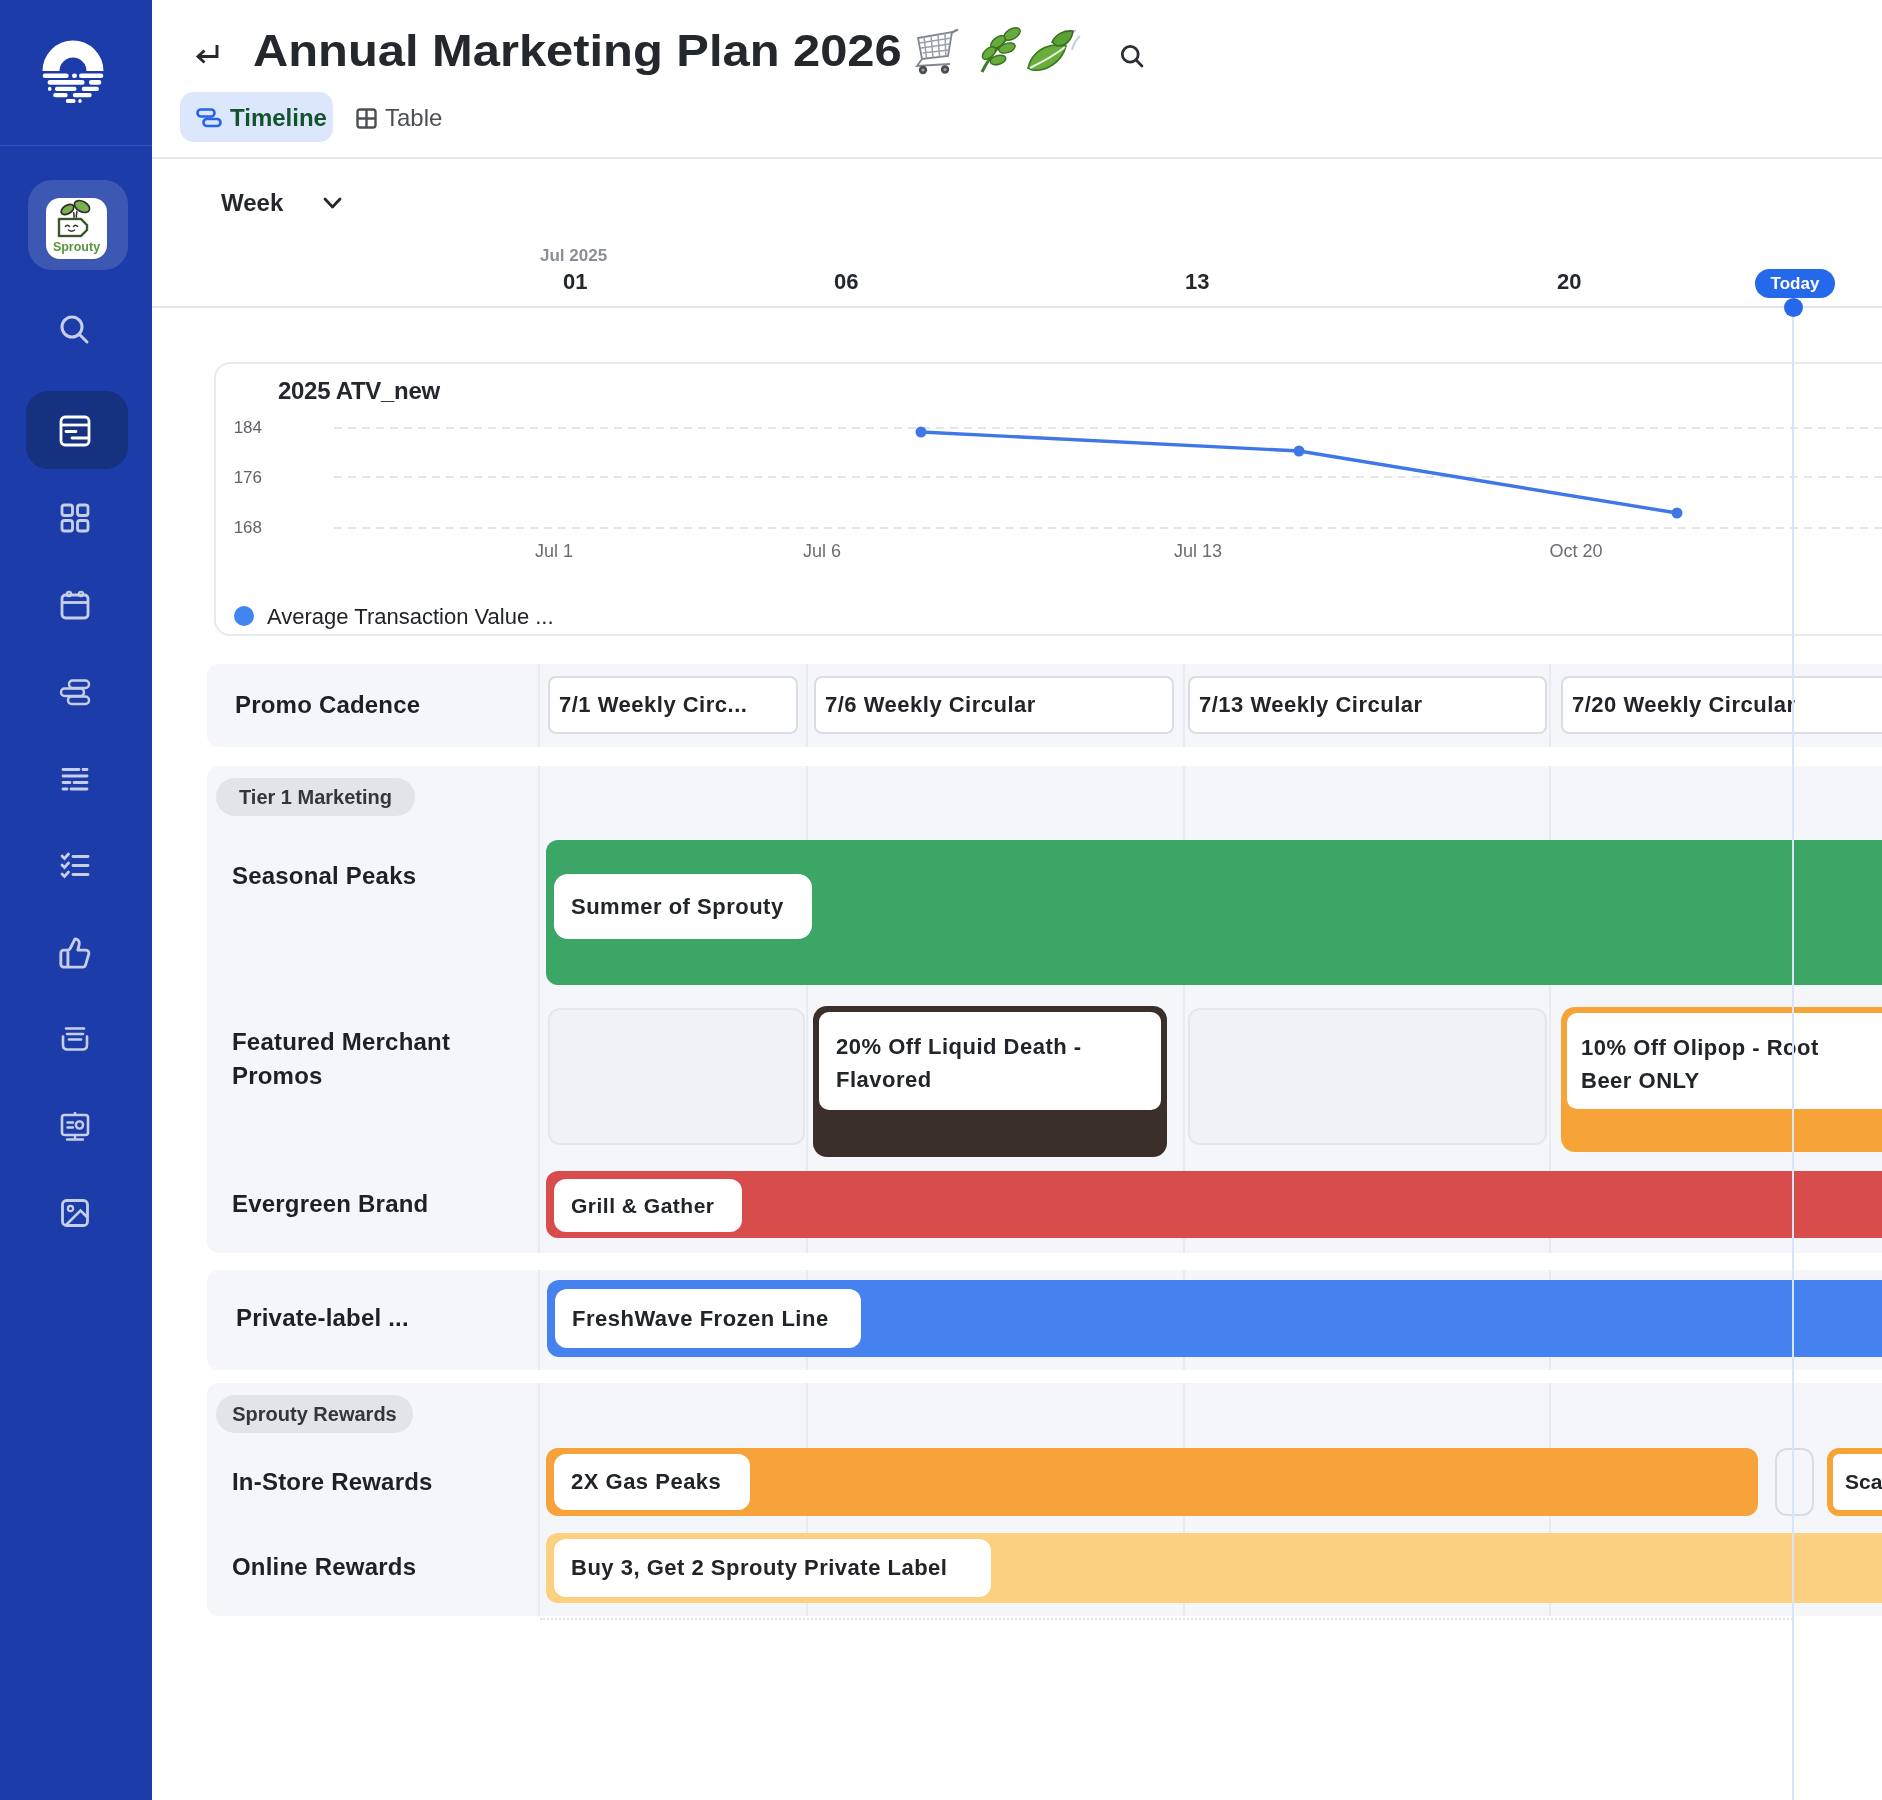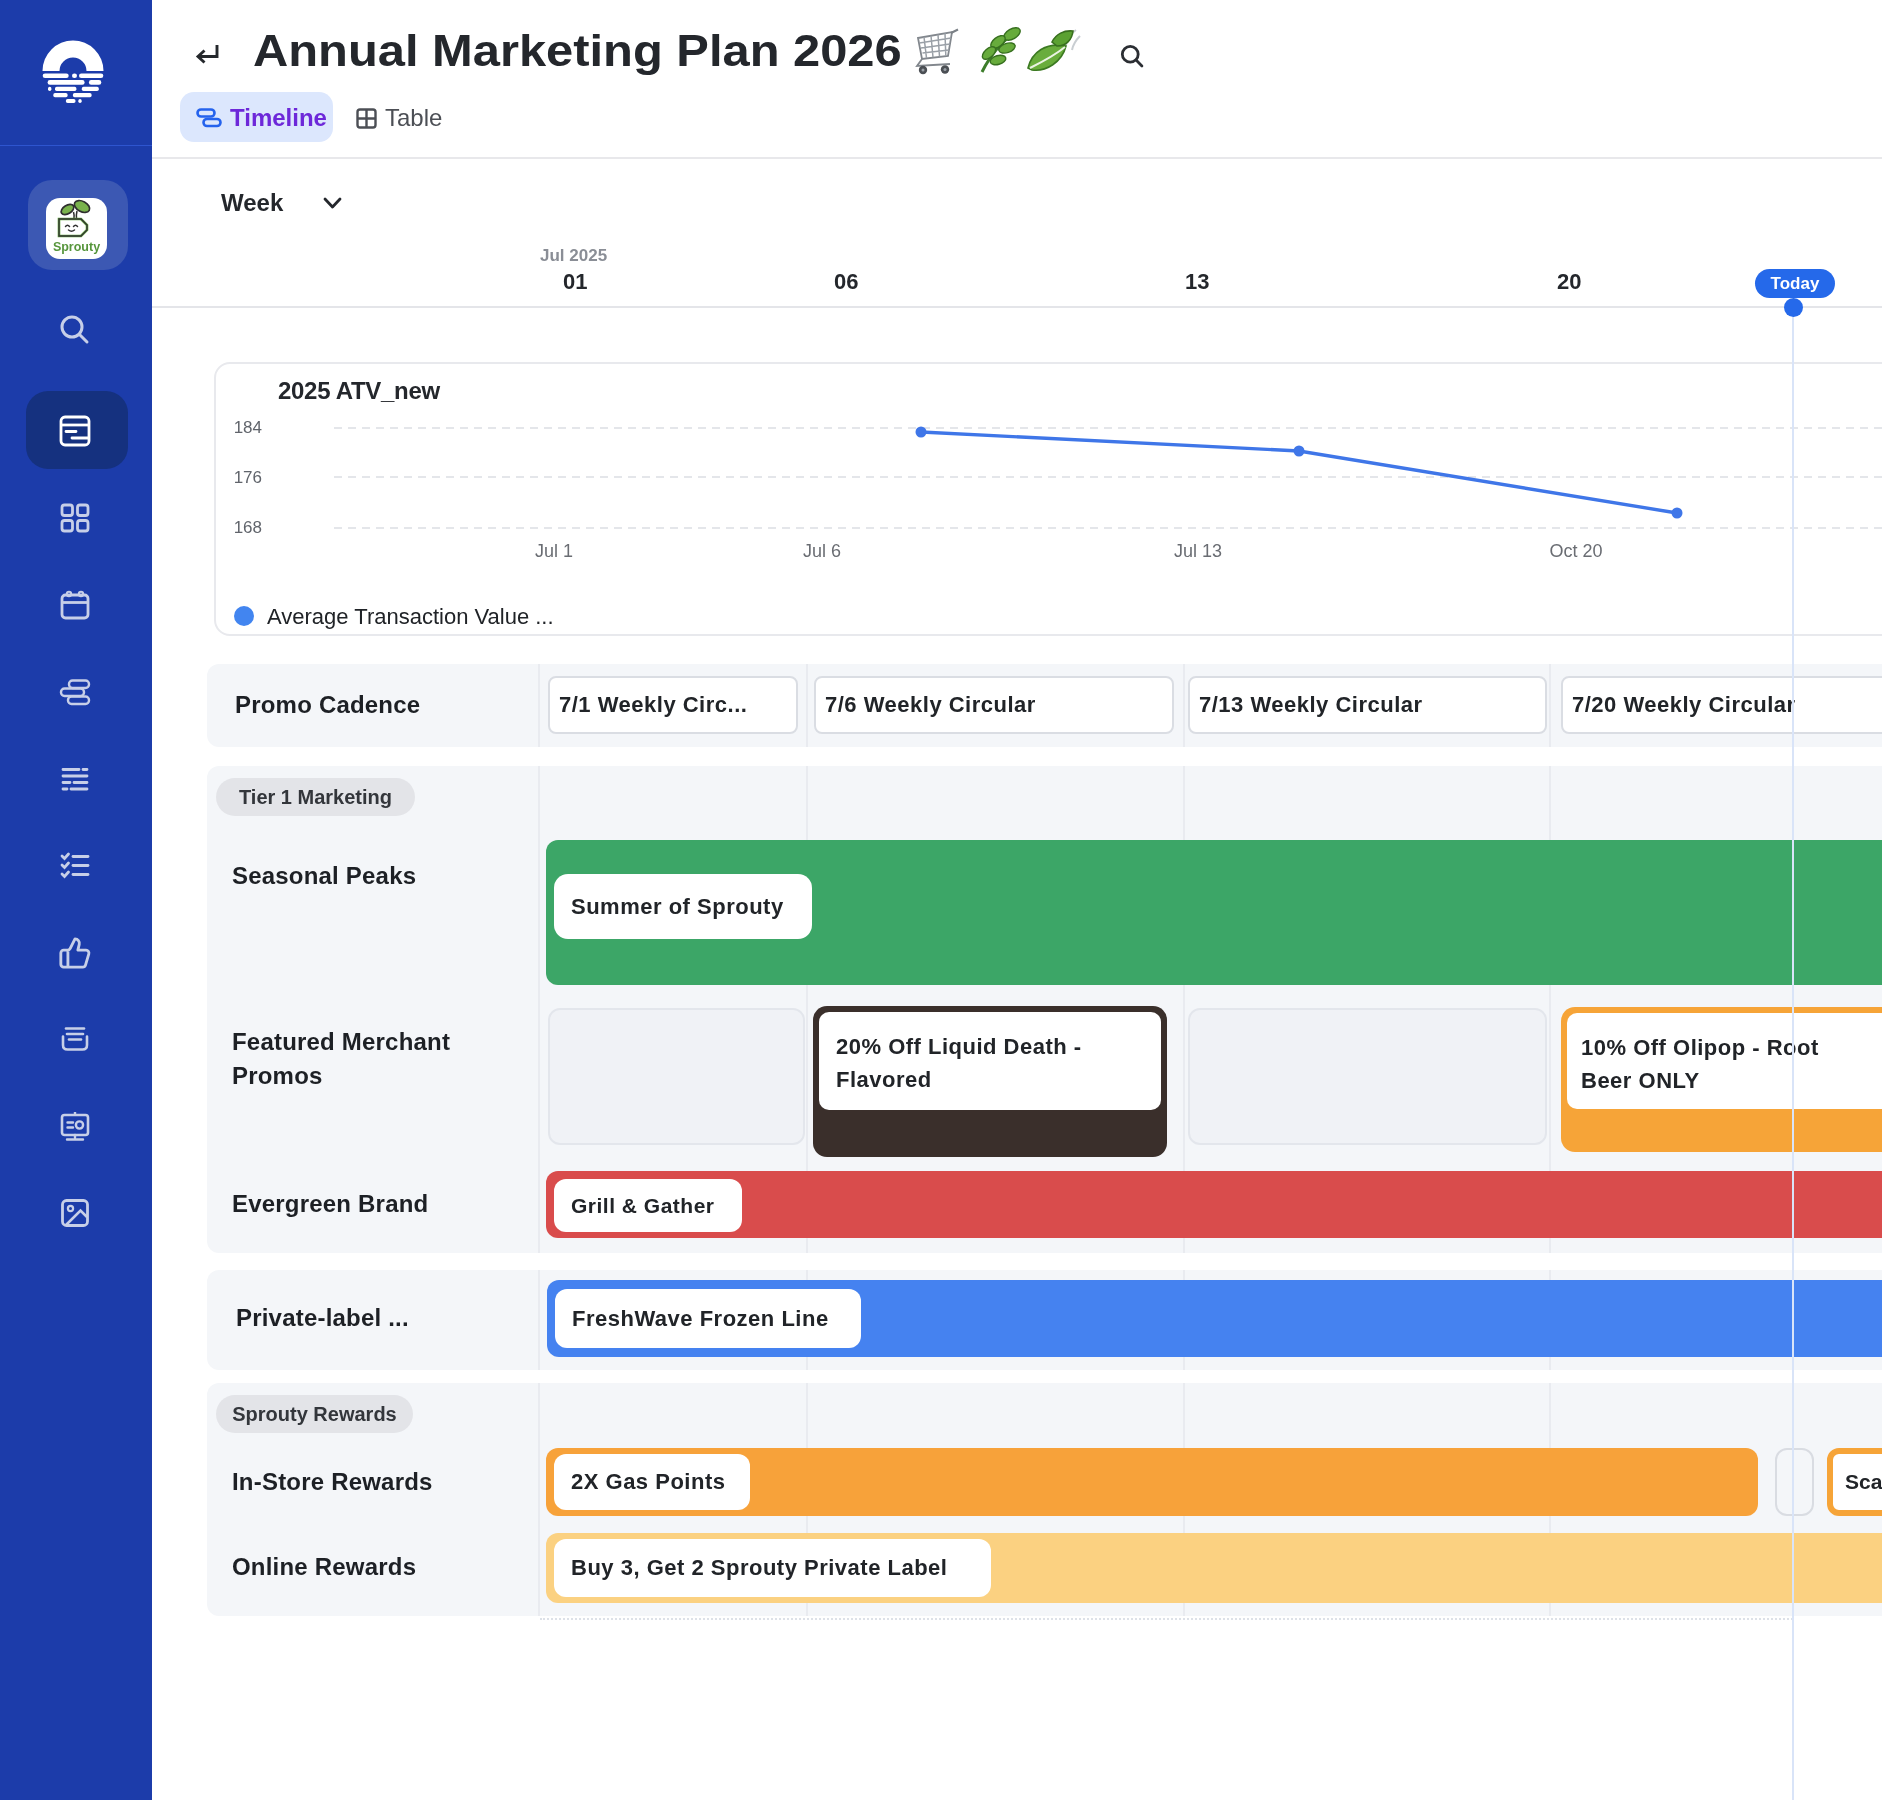--- a/index.html
+++ b/index.html
@@ -63,21 +63,21 @@
   <svg class="abs" style="left:1118px;top:42px;" width="28" height="28" viewBox="0 0 24 24">
     <circle cx="10.5" cy="10.5" r="6.8" fill="none" stroke="#2b2e33" stroke-width="2.4"></circle>
     <path d="M15.7 15.7 L20.5 20.5" stroke="#2b2e33" stroke-width="2.4" stroke-linecap="round"></path>
   </svg>
 
   <div class="abs" style="left:180px;top:92px;width:153px;height:50px;border-radius:14px;background:#dce7fd;"></div>
   <svg class="abs" style="left:196px;top:108px;" width="28" height="20" viewBox="0 0 28 20">
     <rect x="1.5" y="1.5" width="17" height="7" rx="3.5" fill="none" stroke="#2563ed" stroke-width="2.6"></rect>
     <rect x="7.5" y="11" width="17" height="7" rx="3.5" fill="none" stroke="#2563ed" stroke-width="2.6"></rect>
   </svg>
-  <div class="abs" style="left:230px;top:104px;font-size:24px;font-weight:bold;color:#6d28d9;">Timeline</div>
+  <div class="abs" style="left:230px;top:104px;font-size:24px;font-weight:bold;color:#14532d;">Timeline</div>
   <svg class="abs" style="left:356px;top:108px;" width="21" height="21" viewBox="0 0 21 21">
     <rect x="1.5" y="1.5" width="18" height="18" rx="2.5" fill="none" stroke="#4c4f55" stroke-width="2.4"></rect>
     <path d="M10.5 1.5 V19.5 M1.5 10.5 H19.5" stroke="#4c4f55" stroke-width="2.4"></path>
   </svg>
   <div class="abs" style="left:385px;top:104px;font-size:24px;font-weight:500;color:#4c4f55;">Table</div>
 
   <div class="abs" style="left:152px;top:157px;width:1730px;height:2px;background:#e8e8eb;"></div>
 
   <div class="abs" style="left:221px;top:189px;font-size:24px;font-weight:600;color:#24272c;">Week</div>
   <svg class="abs" style="left:323px;top:197px;" width="19" height="12" viewBox="0 0 19 12">
@@ -165,21 +165,21 @@
 
   <div class="sec" style="top:1383px;height:233px;">
     <div class="vline" style="left:331px;"></div>
     <div class="vline" style="left:599px;"></div>
     <div class="vline" style="left:976px;"></div>
     <div class="vline" style="left:1342px;"></div>
   </div>
   <div class="gpill" style="left:216px;top:1395px;width:197px;height:38px;">Sprouty Rewards</div>
   <div class="rowlabel" style="left:232px;top:1468px;">In-Store Rewards</div>
   <div class="bar" style="left:546px;top:1448px;width:1212px;height:68px;background:#f7a23a;border-radius:12px;"></div>
-  <div class="chip" style="left:554px;top:1454px;width:196px;height:56px;">2X Gas Points</div>
+  <div class="chip" style="left:554px;top:1454px;width:196px;height:56px;">2X Gas Peaks</div>
   <div class="abs" style="left:1775px;top:1448px;width:39px;height:68px;border:2.5px solid #d9dce2;border-radius:12px;"></div>
   <div class="abs" style="left:1827px;top:1448px;width:80px;height:68px;background:#fff;border:6px solid #f6a438;border-radius:12px;font-weight:bold;font-size:21px;color:#212428;display:flex;align-items:center;padding-left:12px;">Sca</div>
   <div class="rowlabel" style="left:232px;top:1553px;">Online Rewards</div>
   <div class="bar" style="left:546px;top:1533px;width:1350px;height:70px;background:#fbd181;border-radius:12px;"></div>
   <div class="chip" style="left:554px;top:1539px;width:437px;height:58px;">Buy 3, Get 2 Sprouty Private Label</div>
 
   <div class="abs" style="left:540px;top:1618px;width:1253px;height:0;border-top:2px dotted #dde1e8;"></div>
 
   <div class="abs" style="left:1792px;top:307px;width:2px;height:1493px;background:#d9e4f8;z-index:40;"></div>
   <div class="abs" style="left:1755px;top:269px;width:80px;height:29px;border-radius:15px;background:#2569ea;z-index:41;display:flex;align-items:center;justify-content:center;color:#fff;font-weight:bold;font-size:17px;">Today</div>

